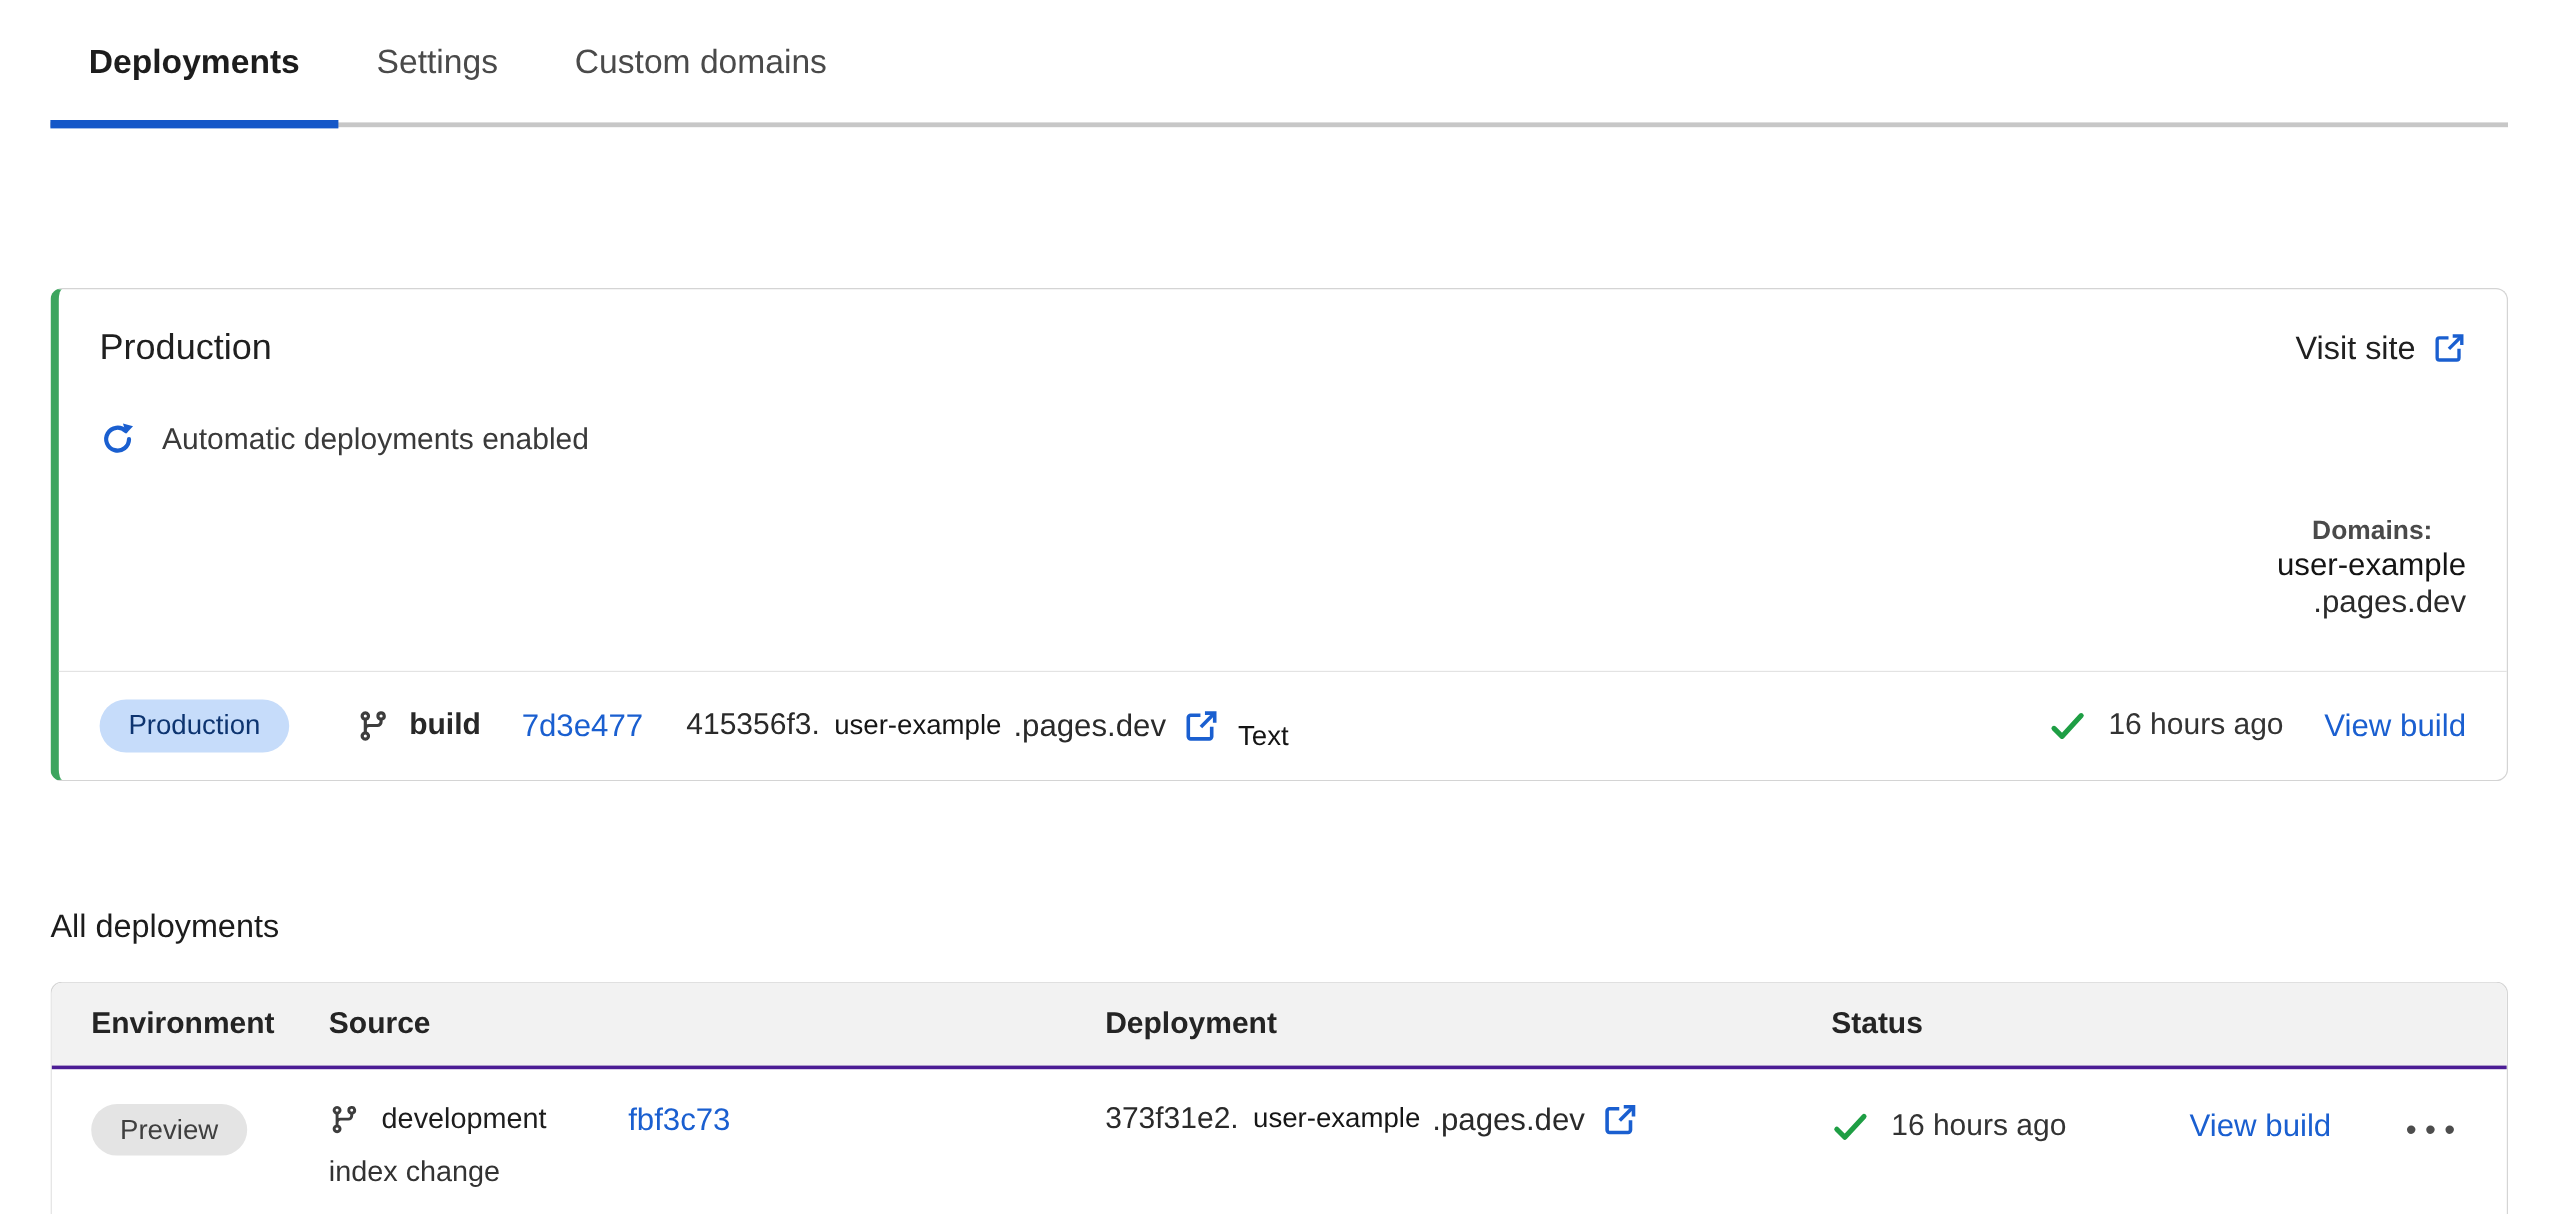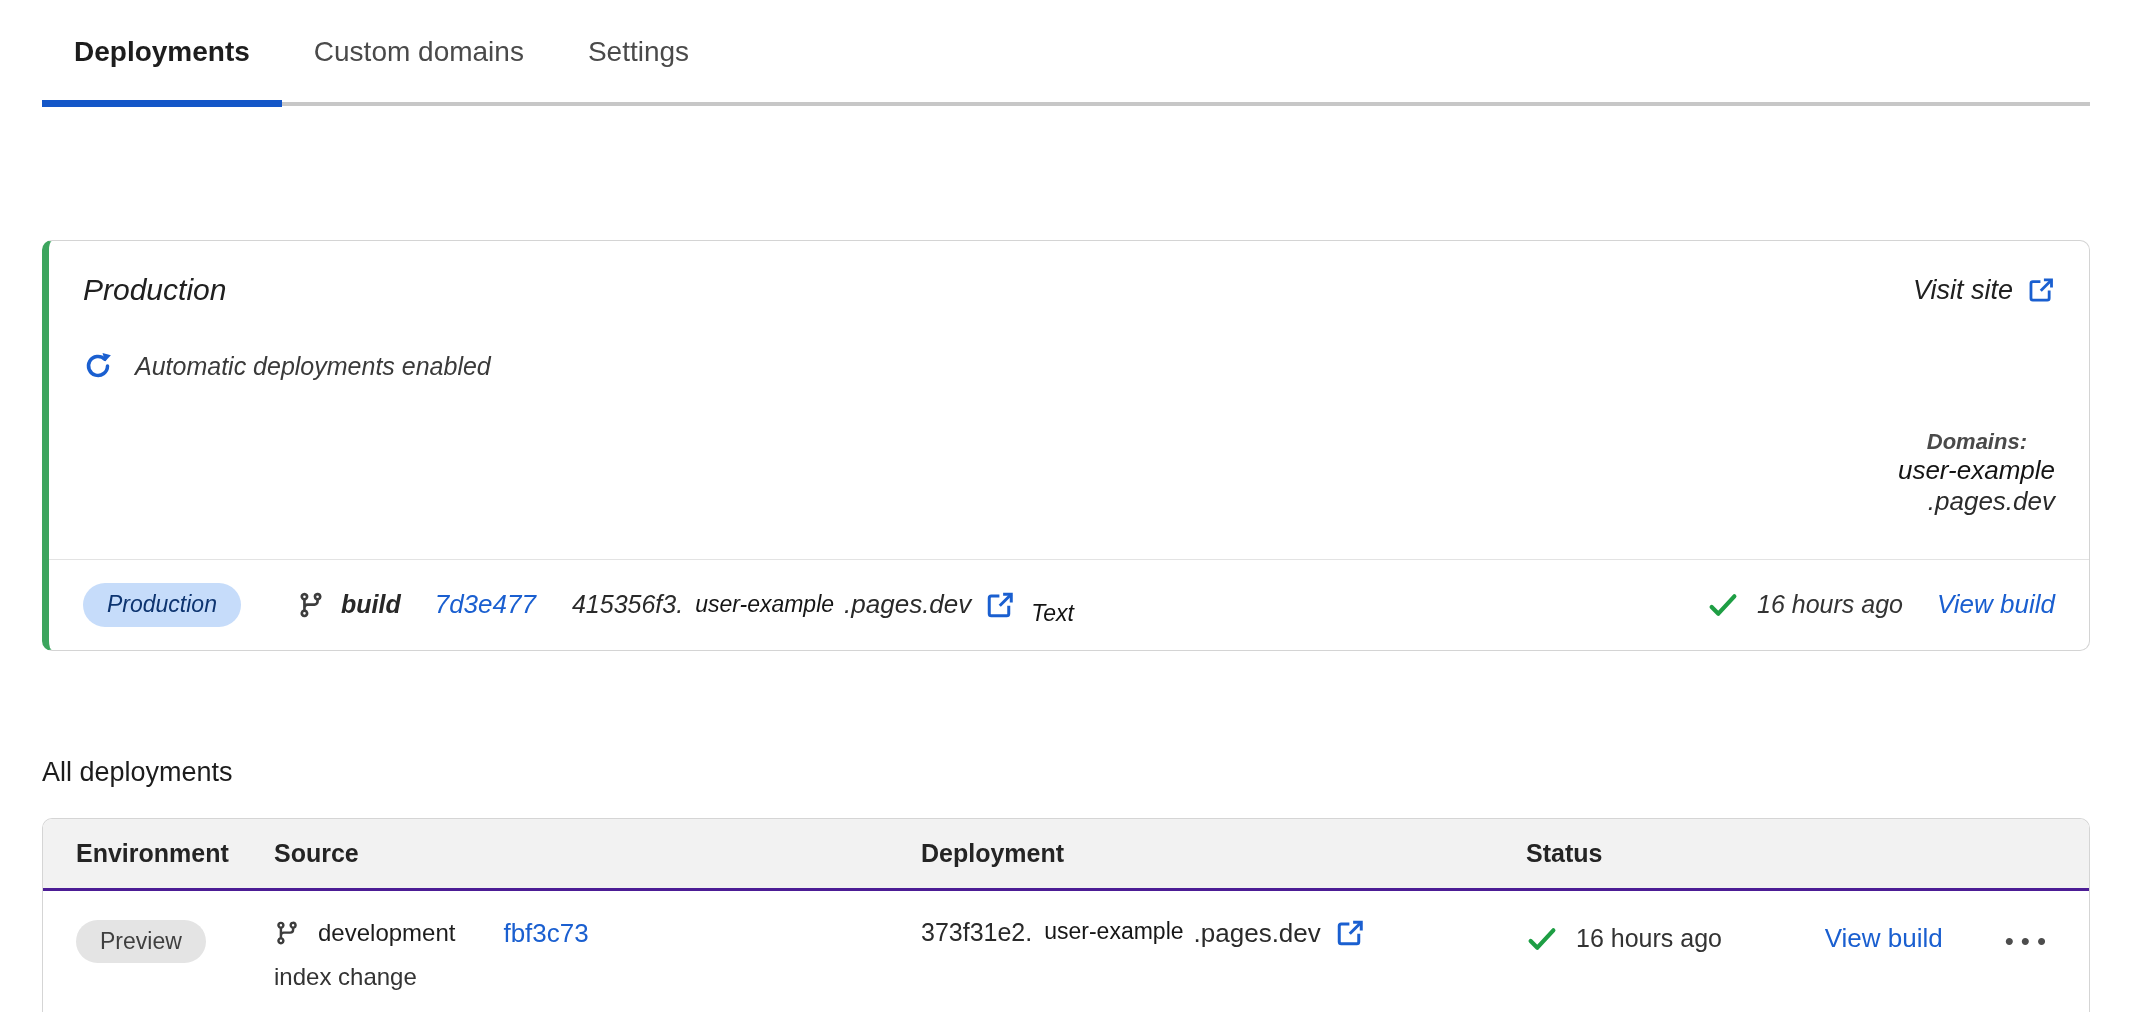--- a/index.html
+++ b/index.html
@@ -26,21 +26,20 @@
     height:7px; background:#1457c8;
   }
 
   
   .prod-card {
     margin:134px 42px 0 42px;
     border:1px solid #d4d4d4;
     border-left:7px solid #3ca55e;
     border-radius:10px;
     background:#fff;
-    font-style:italic;
   }
   .card-inner { padding:32px 34px 0 34px; }
   .card-head { display:flex; align-items:center; justify-content:space-between; }
   .card-title { font-size:30px; font-weight:500; color:#202020; }
   .visit-site {
     display:flex; align-items:center; gap:14px;
     font-size:27px; font-weight:500; color:#202020; cursor:pointer;
   }
   .auto-row {
     margin-top:44px; display:flex; align-items:center; gap:22px;
@@ -90,41 +89,41 @@
   .thead {
     background:#f2f2f2; height:72px; align-items:center;
     font-size:25px; font-weight:700; color:#242424;
     border-bottom:3px solid #4c1d95;
   }
   .trow { padding-top:27px; padding-bottom:28px; border-bottom:1px solid #e0e0e0; }
   .cell-env { padding-top:2px; }
   .cell-source { display:flex; flex-direction:column; }
   .source-line1 { display:flex; align-items:center; }
   .source-branch { margin-left:18px; font-size:24px; font-weight:500; color:#1d1d1d; }
-  .source-line1 .commit-link { margin-left:48px; }
+  .source-line1 .commit-link { margin-left:68px; }
   .commit-msg { margin-top:14px; font-size:24px; color:#333333; }
   .cell-deploy { display:flex; height:42px; }
   .cell-deploy .deploy-id { margin-left:0; }
   .cell-status { display:flex; align-items:center; height:42px; }
   .cell-status .view-build { margin-left:auto; }
   .menu-dots {
     margin-left:62px; font-size:26px; letter-spacing:7px; color:#4d4d4d;
     cursor:pointer; line-height:1; padding-top:4px;
   }
   .peek-row { height:11px; border-left:7px solid #3ca55e; background:#fff; }
 
   svg { display:block; }
 </style>
 </head>
 <body>
 
 <nav class="tabbar">
   <div class="tab active">Deployments</div>
+  <div class="tab">Settings</div>
   <div class="tab">Custom domains</div>
-  <div class="tab">Settings</div>
 </nav>
 
 <section class="prod-card">
   <div class="card-inner">
     <div class="card-head">
       <h2 class="card-title">Production</h2>
       <a class="visit-site">
         <span>Visit site</span>
         <span>
           <svg width="28" height="28" viewBox="0 0 24 24" fill="none" stroke="#1a5fd0" stroke-width="2.4">

